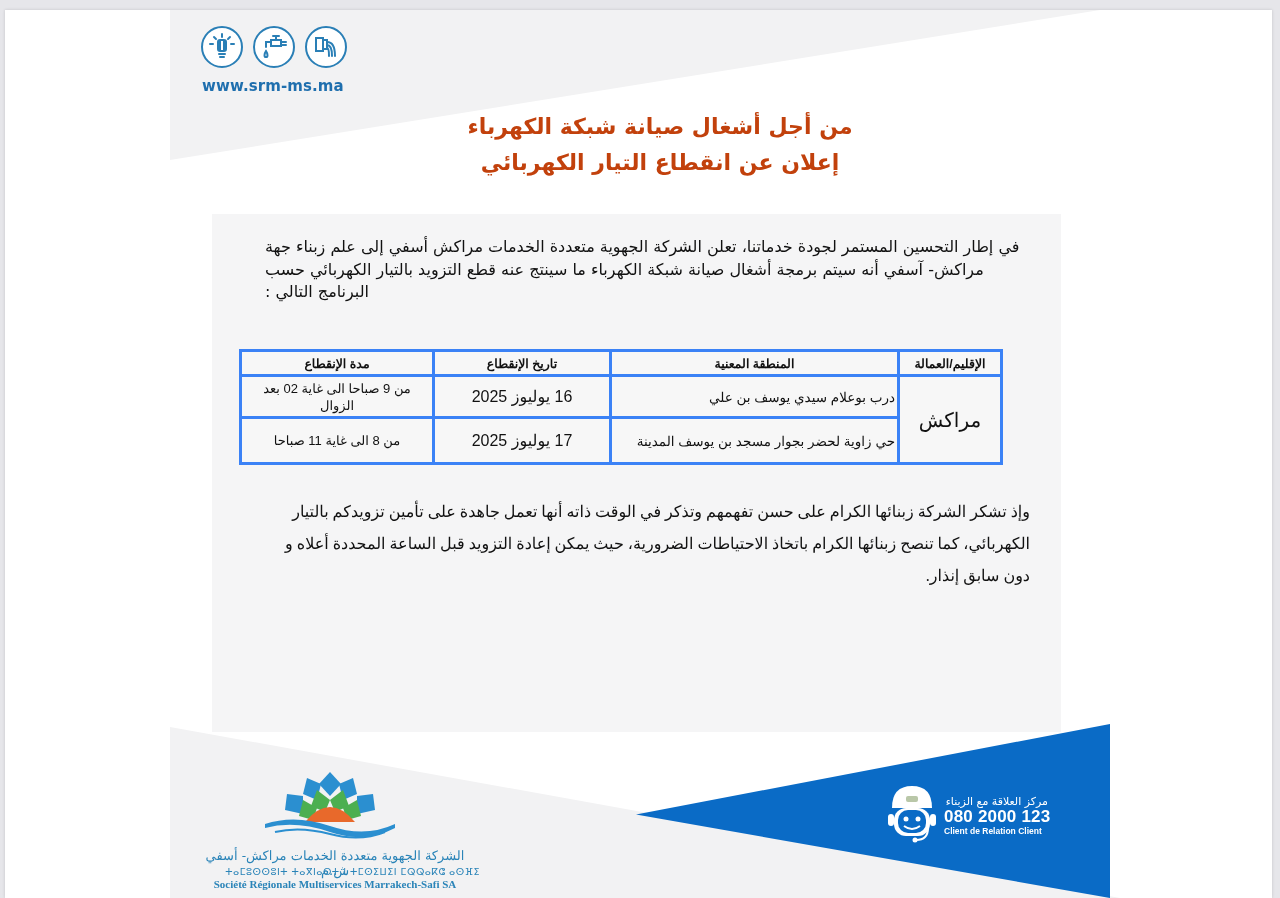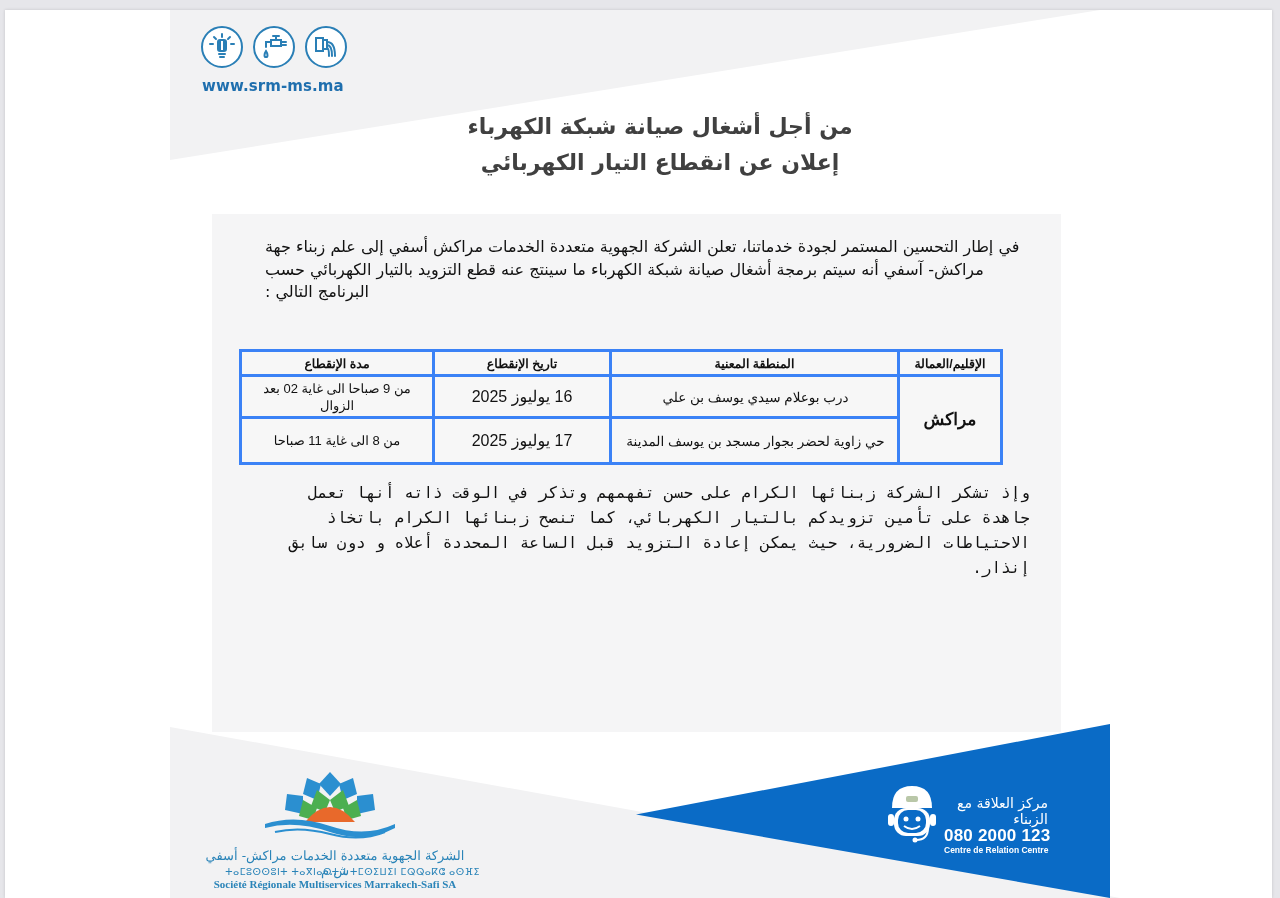--- a/index.html
+++ b/index.html
@@ -27,21 +27,21 @@
     width:42px; height:42px; border:2.5px solid #2a7fb6; border-radius:50%;
     box-sizing:border-box; display:flex; align-items:center; justify-content:center;
     background:#fff;
   }
   .website {
     left:202px; top:77px; font-family:"DejaVu Sans", sans-serif;
     font-weight:bold; font-size:15px; color:#1f6fae; letter-spacing:0.1px;
   }
   .title {
     left:400px; width:520px; text-align:center; direction:rtl;
-    color:#404040; font-weight:bold; font-size:22px;
+    color:#c2410c; font-weight:bold; font-size:22px;
     font-family:"DejaVu Sans", sans-serif;
   }
   .title1 { top:114px; }
   .title2 { top:150px; }
   .content-box {
     position:absolute; left:207px; top:204px; width:849px; height:518px;
     background:#f5f5f6;
   }
   .intro {
     left:265px; top:236px; width:765px; direction:rtl; text-align:left;
@@ -51,28 +51,28 @@
   table.outage {
     position:absolute; left:234px; top:339px; width:764px;
     border-collapse:collapse; direction:rtl;
     font-family:"Liberation Sans", sans-serif; color:#111; background:#f7f7f7;
   }
   table.outage th, table.outage td {
     border:3px solid #3b82f6; padding:1px 4px; text-align:center;
   }
   table.outage th { font-size:12.5px; font-weight:bold; height:20px; }
   table.outage td { font-size:14px; }
-  table.outage td.region { padding-right:2px; font-size:13.5px; }
-  table.outage td.prov { font-size:17px; font-weight:bold; }
+  table.outage td.region { text-align:right; padding-right:2px; font-size:13.5px; }
+  table.outage td.prov { font-size:20px; font-weight:normal; }
   table.outage td.dur { font-size:13px; line-height:17px; }
   table.outage td.date { font-size:16px; }
   .closing {
-    left:268px; top:482px; width:762px; direction:rtl; text-align:right;
-    font-size:16px; line-height:25px; color:#111;
-    font-family:Liberation Mono, monospace;
+    left:268px; top:496px; width:762px; direction:rtl; text-align:right;
+    font-size:16px; line-height:32px; color:#111;
+    font-family:Liberation Serif, serif;
   }
   .bottom-gray {
     position:absolute; left:165px; top:717px; width:950px; height:171px;
     background:#f2f2f3;
     clip-path:polygon(0 0, 100% 100%, 0 100%);
   }
   .bottom-blue {
     position:absolute; left:631px; top:714px; width:474px; height:174px;
     background:#0a6bc6;
     clip-path:polygon(100% 0, 100% 100%, 0 52%);
@@ -87,21 +87,21 @@
     color:#2a84b8; font-size:9.5px; letter-spacing:0.5px;
     font-family:"DejaVu Sans", sans-serif;
   }
   .company-fr {
     left:190px; top:878px; width:290px; text-align:center;
     color:#2a84b8; font-size:11px; font-weight:bold;
     font-family:"Liberation Serif", serif;
   }
   .cc-mascot { left:884px; top:782px; }
   .cc-text { left:944px; top:795px; color:#fff; }
-  .cc-ar { font-size:14px; direction:rtl; text-align:right; width:104px; font-family:"DejaVu Sans", sans-serif; }
+  .cc-ar { font-size:11px; direction:rtl; text-align:right; width:104px; font-family:"DejaVu Sans", sans-serif; }
   .cc-phone { font-size:17px; font-weight:bold; font-family:"Liberation Sans", sans-serif; margin-top:-1px; letter-spacing:0.2px;}
   .cc-fr { font-size:8.5px; font-weight:bold; font-family:"Liberation Sans", sans-serif; margin-top:-1px;}
 </style>
 </head>
 <body>
 
 <div class="page"></div>
 
 <div class="top-band abs" style="left:170px;top:10px;"></div>
 
@@ -218,14 +218,14 @@
     <path d="M20 44 Q28 50 36 44" stroke="#fff" stroke-width="2" fill="none"></path>
     <path d="M44 46 Q44 58 32 58" stroke="#fff" stroke-width="2" fill="none"></path>
     <circle cx="31" cy="58" r="2.5" fill="#fff"></circle>
     <rect x="4" y="32" width="6" height="12" rx="3" fill="#fff"></rect>
     <rect x="46" y="32" width="6" height="12" rx="3" fill="#fff"></rect>
   </svg>
 </div>
 <div class="abs cc-text">
   <div class="cc-ar">مركز العلاقة مع الزبناء</div>
   <div class="cc-phone">080 2000 123</div>
-  <div class="cc-fr">Centre de Relation Centre</div>
+  <div class="cc-fr">Client de Relation Client</div>
 </div>
 
 </body></html>

